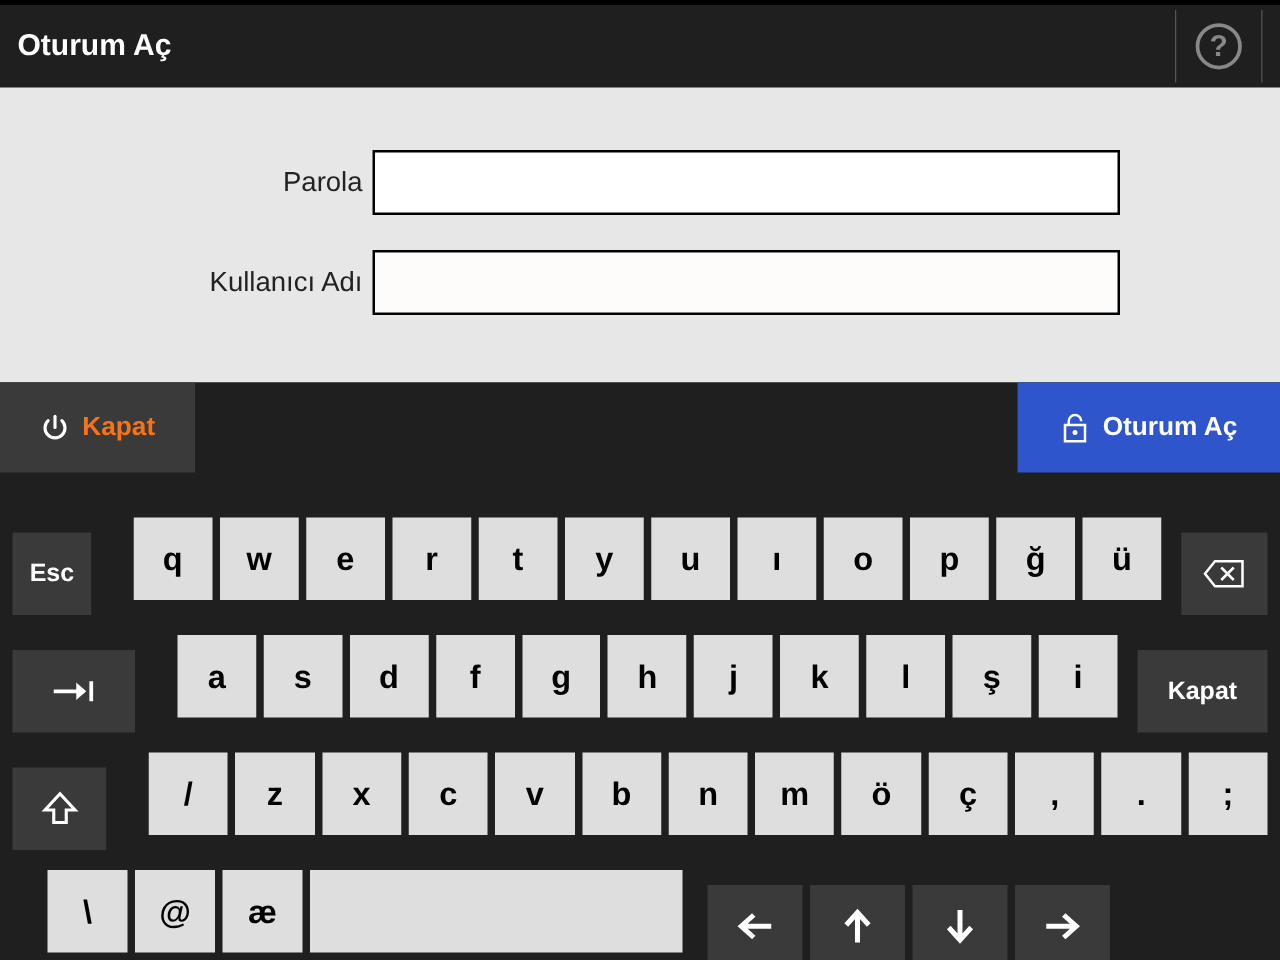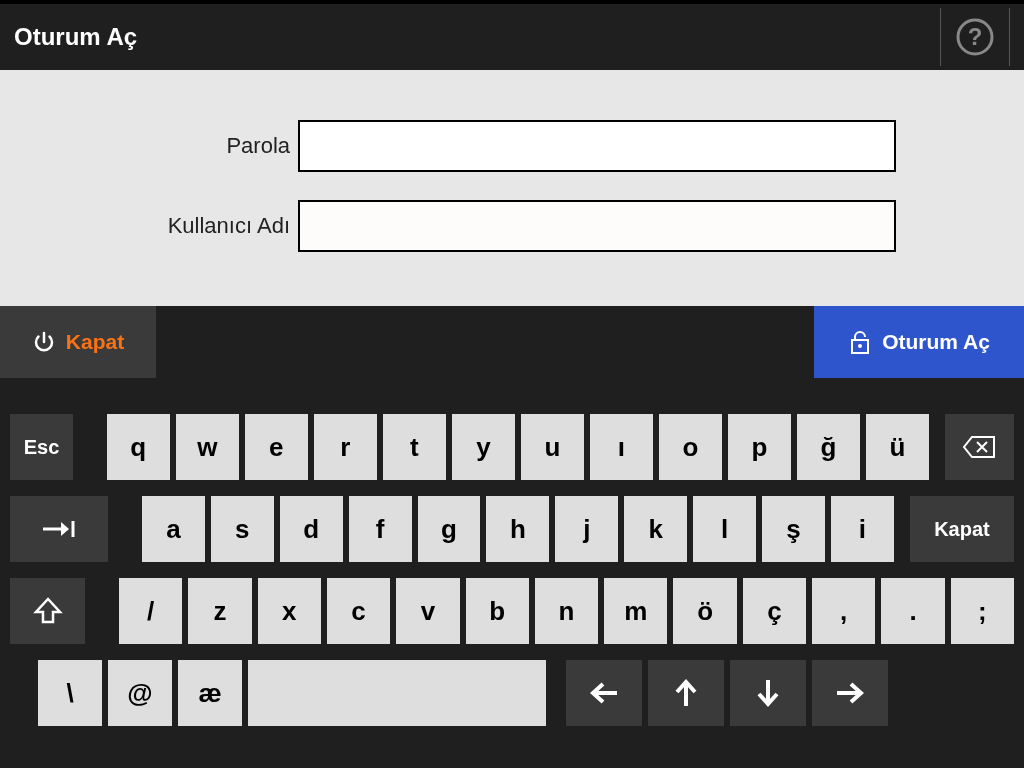--- a/index.html
+++ b/index.html
@@ -39,21 +39,21 @@
   .keyboard {
     height: 390px; background:#1f1f1f; padding: 36px 10px 10px 10px;
     display:flex; flex-direction:column; gap:16px;
   }
   .krow { display:flex; gap:6px; }
   .key {
     background:#dedede; color:#000; font-size:26px; font-weight:700;
     display:flex; align-items:center; justify-content:center; height:66px;
     border:none; cursor:pointer; user-select:none;
   }
-  .key.dark { background:#3a3a3a; color:#fff; }
+  .key.dark { background:#3a3a3a; color:#fff;margin-top:12px; }
   .key.fn   { font-size:20px; font-weight:700; }
   .w64  { width:64px; } .w70 { width:70px; } .w76 { width:76px; }
   .w100 { width:100px; } .w106 { width:106px; } .w298 { width:298px; }
 
   
   .ico { display:flex; align-items:center; justify-content:center; }
   .ico svg { }
 </style>
 </head>
 <body>

